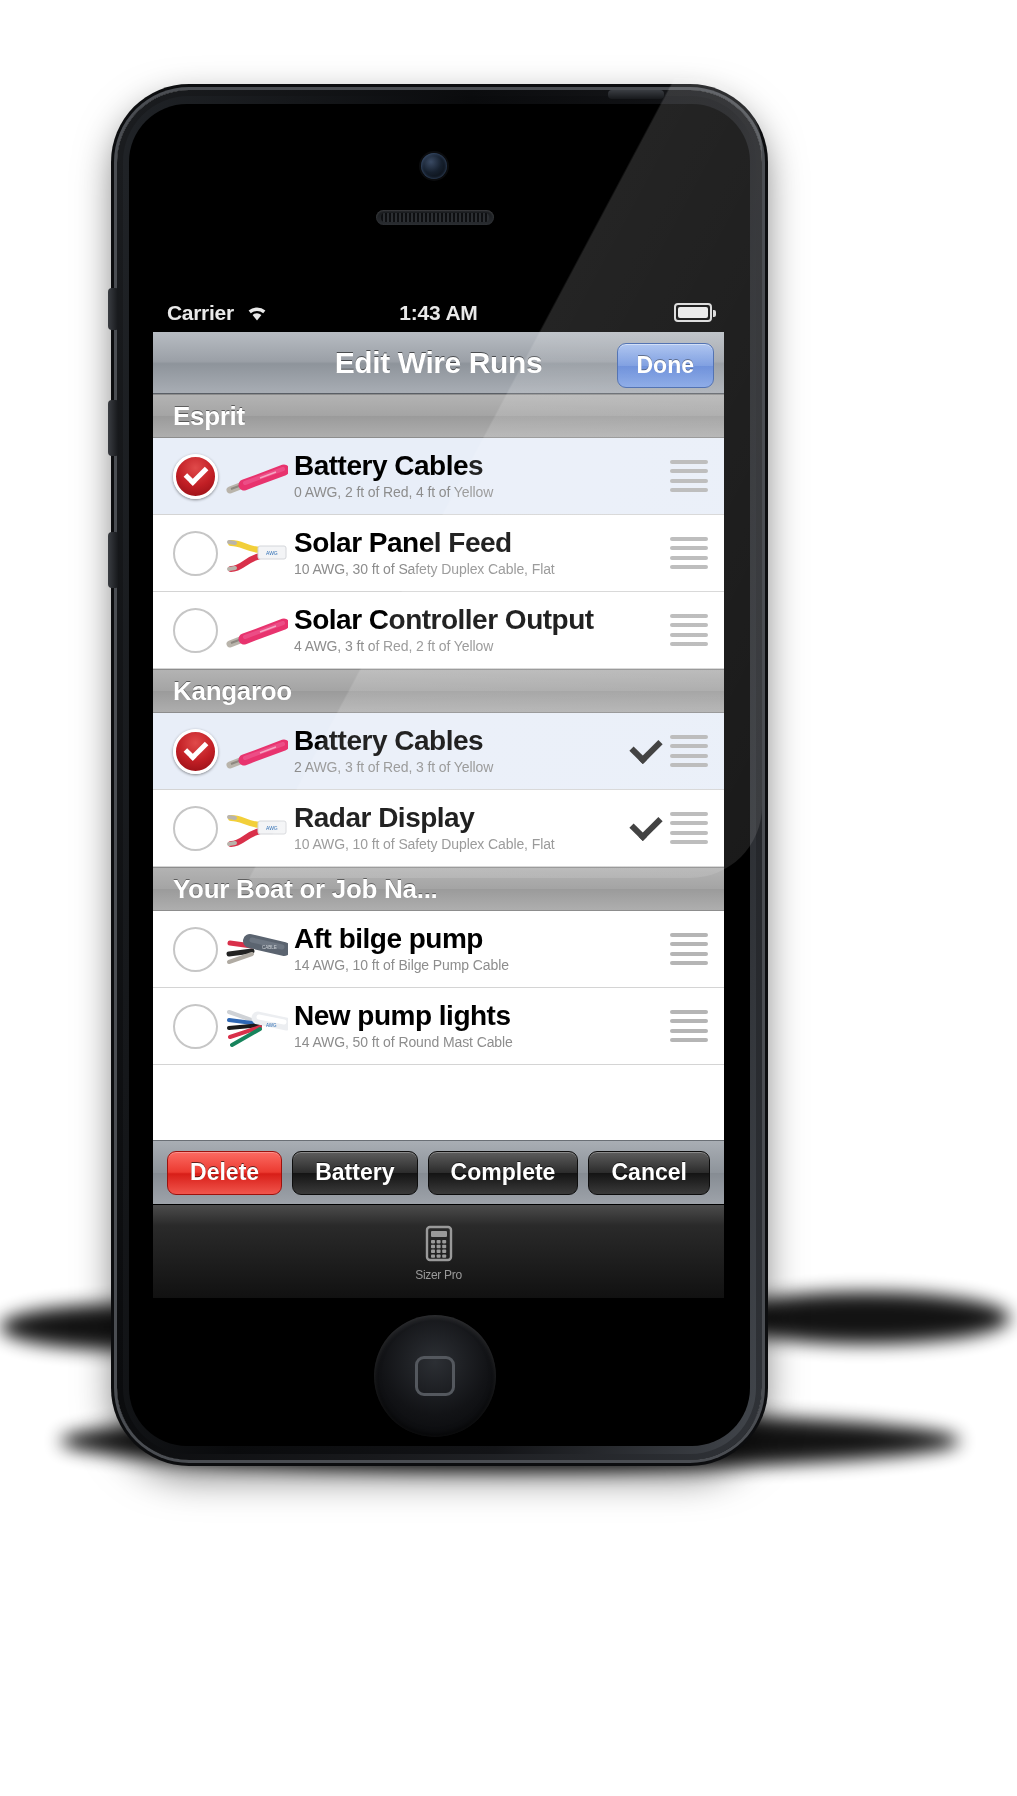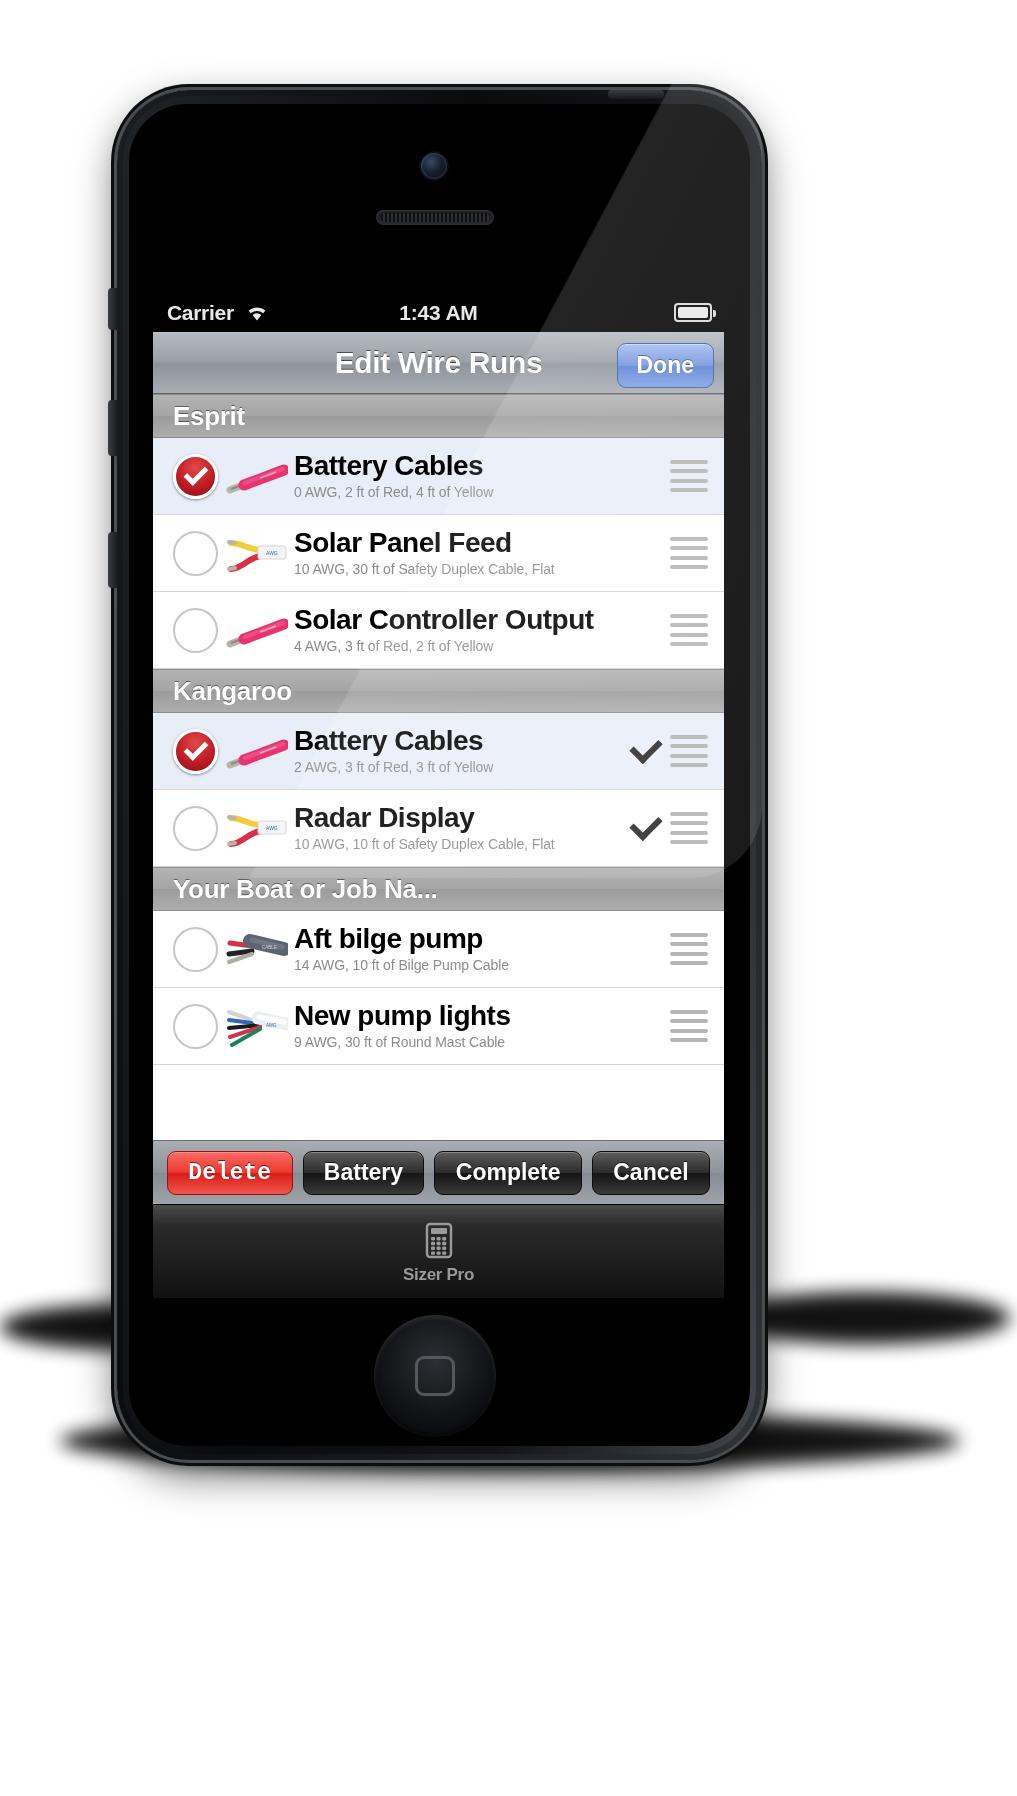--- a/index.html
+++ b/index.html
@@ -205,42 +205,41 @@
     display:flex; align-items:center; justify-content:center;
     color:#fff; font-size:23px; font-weight:bold;
     text-shadow:0 -1px 0 rgba(0,0,0,.6);
     background: linear-gradient(180deg,#5d5d5d 0%, #2b2b2b 50%, #141414 51%, #3a3a3a 100%);
     border:1px solid #0d0d0d;
     box-shadow: inset 0 1px 0 rgba(255,255,255,.28);
   }
   .act-btn.danger{
     background: linear-gradient(180deg,#fb6b63 0%, #ec3a30 48%, #d81e18 52%, #f1554c 100%);
     border:1px solid #9c110c;
-    font-family:Liberation Mono, monospace;
   }
 
   
   #tab-bar{
     height:94px;
     background: linear-gradient(180deg,#4c4c4c 0%, #2a2a2a 22%, #111 100%);
     border-top:1px solid #000;
     display:flex; align-items:stretch;
   }
   .tab{
     flex:1 1 0; display:flex; flex-direction:column;
     align-items:center; justify-content:center; gap:4px;
     position:relative;
   }
   .tab.active{
     background: radial-gradient(ellipse at 50% 58%, rgba(255,255,255,.22) 0%, rgba(255,255,255,.04) 60%, rgba(255,255,255,0) 75%);
     border-radius:8px;
   }
   .tab-icon{ height:42px; display:flex; align-items:center; justify-content:center;}
   .tab-label{
-    font-size:17px; font-weight:bold; color:#9a9a9a; letter-spacing:-.3px;
+    font-size:12px; font-weight:normal; color:#9a9a9a; letter-spacing:-.3px;
   }
   .tab.active .tab-label{ color:#fff; }
 </style>
 </head>
 <body>
 
 <div id="device-wrap">
 
   <div class="floor-shadow" id="fs1"></div>
   <div class="floor-shadow" id="fs2"></div>
@@ -424,21 +423,21 @@
       <path d="M3 16 L34 20" stroke="#2f68b5" stroke-width="4" stroke-linecap="round"></path>
       <path d="M3 24 L34 21" stroke="#1b1b1b" stroke-width="4" stroke-linecap="round"></path>
       <path d="M4 33 L34 23" stroke="#d9304a" stroke-width="4" stroke-linecap="round"></path>
       <path d="M6 41 L34 25" stroke="#17845c" stroke-width="4" stroke-linecap="round"></path>
       <path d="M32 14 L60 20" stroke="#eceef1" stroke-width="13" stroke-linecap="round"></path>
       <path d="M33 13 L58 18" stroke="#ffffff" stroke-width="5" stroke-linecap="round"></path>
       <text x="40" y="23" font-size="4.5" fill="#2f6fb5" font-family="sans-serif">AWG</text>
             </svg></div>
           <div class="row-text">
             <div class="row-title">New pump lights</div>
-            <div class="row-sub">9 AWG, 30 ft of Round Mast Cable</div>
+            <div class="row-sub">14 AWG, 50 ft of Round Mast Cable</div>
           </div>
           <div class="row-check"></div>
           <div class="reorder">
             <span></span>
             <span></span>
             <span></span>
             <span></span>
           </div>
         </div>
         <div id="list-filler"></div>

